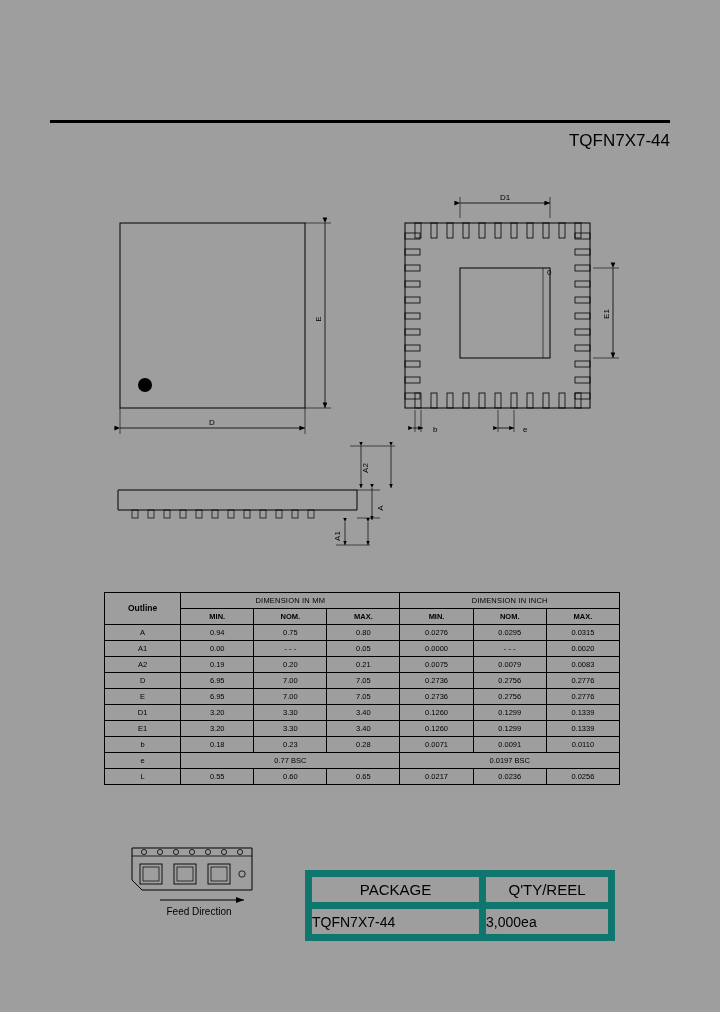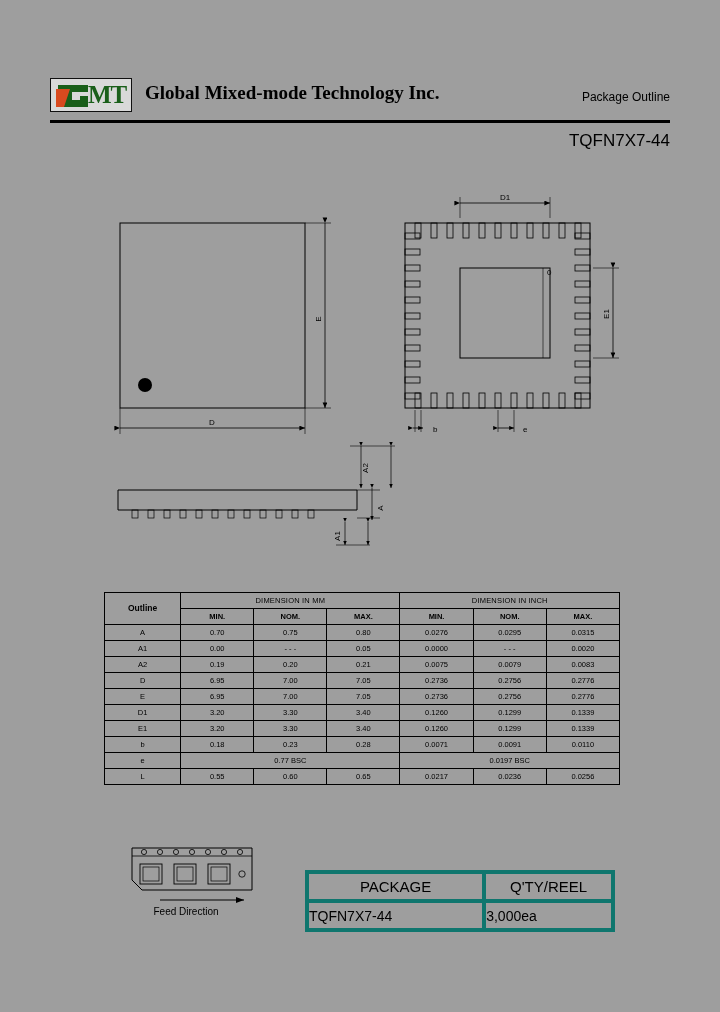--- a/index.html
+++ b/index.html
@@ -161,68 +161,57 @@
     top: 870px;
     width: 310px;
   }
   table.tape {
     border-collapse: collapse;
     width: 310px;
     background: #9e9e9e;
     color: #000;
   }
   table.tape th, table.tape td {
-    border: 4px solid #0f766e;
+    border: 7px solid #0f766e;
     height: 25px;
     font-size: 14px;
     font-weight: normal;
     padding: 0;
   }
   table.tape th { font-size: 15px; }
   table.tape .col-a { width: 180px; }
   table.tape .col-b { width: 128px; }
 
   .feed-wrap {
     position: absolute;
     left: 124px;
     top: 838px;
     width: 150px;
     height: 82px;
   }
   .feed-label {
     position: absolute;
-    left: 111px;
+    left: 124px;
     top: 906px;
     width: 150px;
     text-align: center;
     font-size: 10px;
     color: #000;
   }
   .lbl {
     font-family: "Liberation Sans", sans-serif;
     font-size: 8px;
     fill: #000;
   }
 </style>
 </head>
 <body>
 
 <div class="page">
 
-  <div class="header">
-    <div class="logo">
-      <svg class="gwedge" viewBox="0 0 34 26">
-        <path d="M2 2 L32 2 L32 9 L16 9 L16 17 L24 17 L24 13 L32 13 L32 24 L2 24 Z" fill="#1a5f1a"></path>
-        <path d="M0 6 L14 6 L8 24 L0 24 Z" fill="#d94a1f"></path>
-      </svg>
-      <div class="mt">MT</div>
-    </div>
-    <div class="company">Global Mixed-mode Technology Inc.</div>
-    <div class="pkg-outline">Package Outline</div>
-  </div>
   <div class="hrule"></div>
   <div class="part-number">TQFN7X7-44</div>
 
   <div class="drawings">
     <svg width="620" height="390" viewBox="0 0 620 390">
       <defs>
         <marker id="ah" markerWidth="8" markerHeight="8" refX="7" refY="3" orient="auto">
           <path d="M0,0 L7,3 L0,6 z" fill="#000"></path>
         </marker>
         <marker id="ahs" markerWidth="7" markerHeight="7" refX="6" refY="2.6" orient="auto">
@@ -379,21 +368,21 @@
           <th class="sub c">MIN.</th>
           <th class="sub c">NOM.</th>
           <th class="sub c">MAX.</th>
           <th class="sub c">MIN.</th>
           <th class="sub c">NOM.</th>
           <th class="sub c">MAX.</th>
         </tr>
 
         <tr>
           <td class="sym">A</td>
-          <td>0.70</td>
+          <td>0.94</td>
           <td>0.75</td>
           <td>0.80</td>
           <td>0.0276</td>
           <td>0.0295</td>
           <td>0.0315</td>
         </tr>
         <tr>
           <td class="sym">A1</td>
           <td>0.00</td>
           <td>- - -</td>

